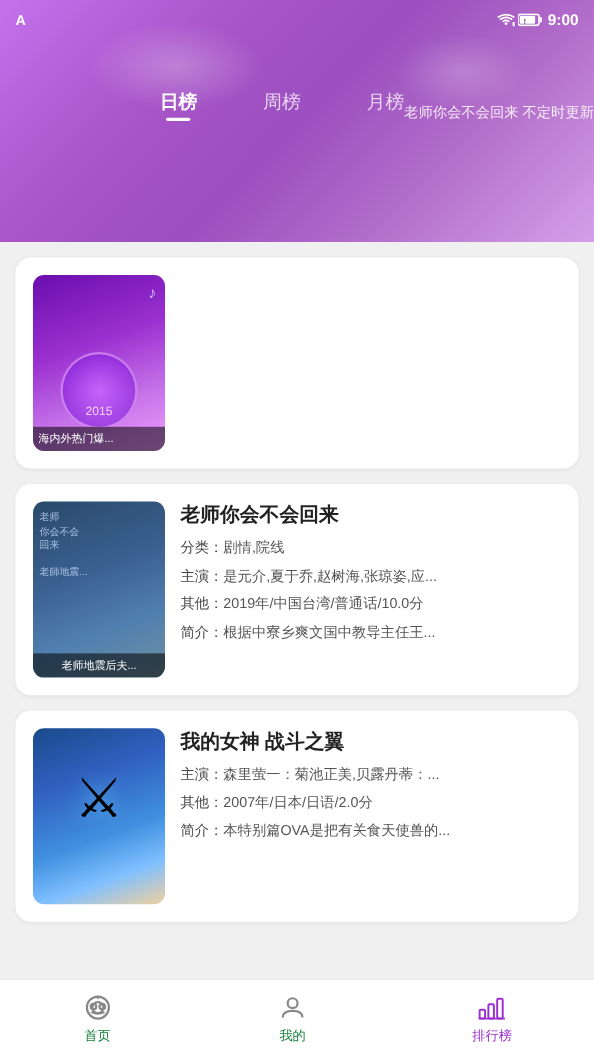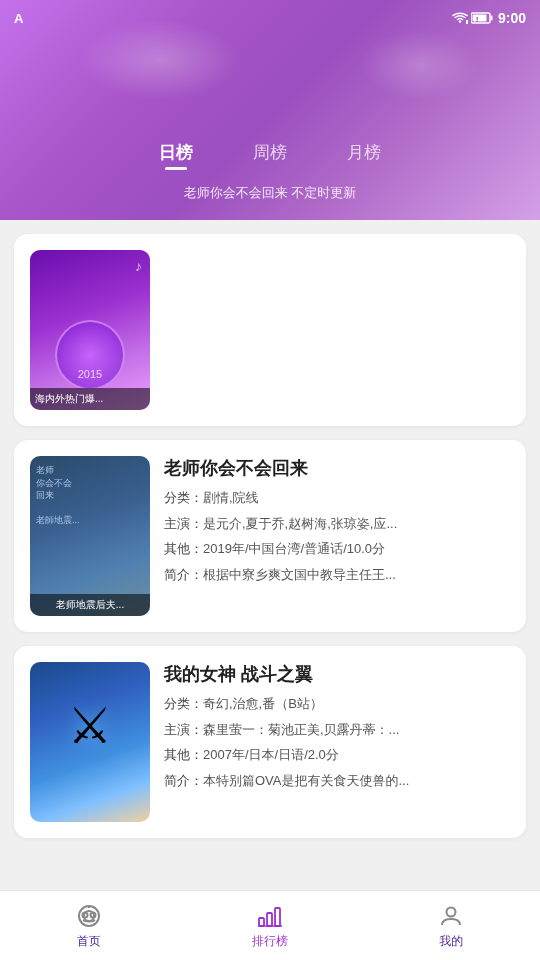--- a/index.html
+++ b/index.html
@@ -12,21 +12,21 @@
       overflow-x: hidden;
     }
 
     
     .header {
       width: 100%;
       height: 220px;
       background: linear-gradient(135deg, #c471ed 0%, #a855c8 30%, #9b4fc0 50%, #b06ac8 70%, #d4a0e8 100%);
       position: relative;
       display: flex;
-      flex-direction: column;
+      flex-direction: row;
       align-items: center;
       justify-content: flex-end;
       padding-bottom: 18px;
     }
     .header::before {
       content: '';
       position: absolute;
       top: 20px; left: 80px;
       width: 160px; height: 80px;
       background: radial-gradient(ellipse, rgba(255,255,255,0.25) 0%, transparent 70%);
@@ -305,21 +305,21 @@
     }
     .nav-icon {
       width: 28px;
       height: 28px;
       display: flex;
       align-items: center;
       justify-content: center;
     }
     .nav-label {
       font-size: 12px;
-      color: #4c1d95;
+      color: #15803d;
     }
     .nav-item.active .nav-label {
       color: #9b30d0;
     }
     .nav-item.active .nav-icon svg circle,
     .nav-item.active .nav-icon svg rect,
     .nav-item.active .nav-icon svg path {
       stroke: #9b30d0;
     }
 
@@ -406,23 +406,20 @@
 
   <div class="card">
     <div class="card-thumb card-thumb-3">
       <div class="thumb3-inner">
         <div class="thumb3-figure"></div>
       </div>
     </div>
     <div class="card-info">
       <div class="card-title">我的女神 战斗之翼</div>
       <div class="card-row">
-        <span class="card-row-label">分类：</span><span>奇幻,治愈,番（B站）</span>
-      </div>
-      <div class="card-row">
         <span class="card-row-label">主演：</span><span>森里萤一：菊池正美,贝露丹蒂：...</span>
       </div>
       <div class="card-row">
         <span class="card-row-label">其他：</span><span>2007年/日本/日语/2.0分</span>
       </div>
       <div class="card-row">
         <span class="card-row-label">简介：</span><span>本特别篇OVA是把有关食天使兽的...</span>
       </div>
     </div>
   </div>
@@ -439,36 +436,36 @@
         <circle cx="17" cy="12" r="2.5" class="icon-inactive"></circle>
         <path d="M7 17 Q13 20 19 17" class="icon-inactive"></path>
 
         <circle cx="13" cy="13" r="5" class="icon-inactive"></circle>
         <line x1="13" y1="3" x2="13" y2="5" stroke="#888" stroke-width="2"></line>
       </svg>
     </div>
     <span class="nav-label">首页</span>
   </div>
 
-  <div class="nav-item active">
-    <div class="nav-icon">
-      <svg viewBox="0 0 26 26">
-
-        <rect x="2" y="15" width="5" height="8" rx="1" stroke="#9b30d0" stroke-width="1.8" fill="none"></rect>
-        <rect x="10" y="10" width="5" height="13" rx="1" stroke="#9b30d0" stroke-width="1.8" fill="none"></rect>
-        <rect x="18" y="5" width="5" height="18" rx="1" stroke="#9b30d0" stroke-width="1.8" fill="none"></rect>
-        <line x1="1" y1="23" x2="25" y2="23" stroke="#9b30d0" stroke-width="1.5"></line>
-      </svg>
-    </div>
-    <span class="nav-label">排行榜</span>
-  </div>
-
   <div class="nav-item">
     <div class="nav-icon">
       <svg viewBox="0 0 26 26">
         <circle cx="13" cy="9" r="4.5" class="icon-inactive"></circle>
         <path d="M4 22 Q4 16 13 16 Q22 16 22 22" class="icon-inactive"></path>
       </svg>
     </div>
     <span class="nav-label">我的</span>
   </div>
 
+  <div class="nav-item active">
+    <div class="nav-icon">
+      <svg viewBox="0 0 26 26">
+
+        <rect x="2" y="15" width="5" height="8" rx="1" stroke="#9b30d0" stroke-width="1.8" fill="none"></rect>
+        <rect x="10" y="10" width="5" height="13" rx="1" stroke="#9b30d0" stroke-width="1.8" fill="none"></rect>
+        <rect x="18" y="5" width="5" height="18" rx="1" stroke="#9b30d0" stroke-width="1.8" fill="none"></rect>
+        <line x1="1" y1="23" x2="25" y2="23" stroke="#9b30d0" stroke-width="1.5"></line>
+      </svg>
+    </div>
+    <span class="nav-label">排行榜</span>
+  </div>
+
 </div>
 
 </body></html>

